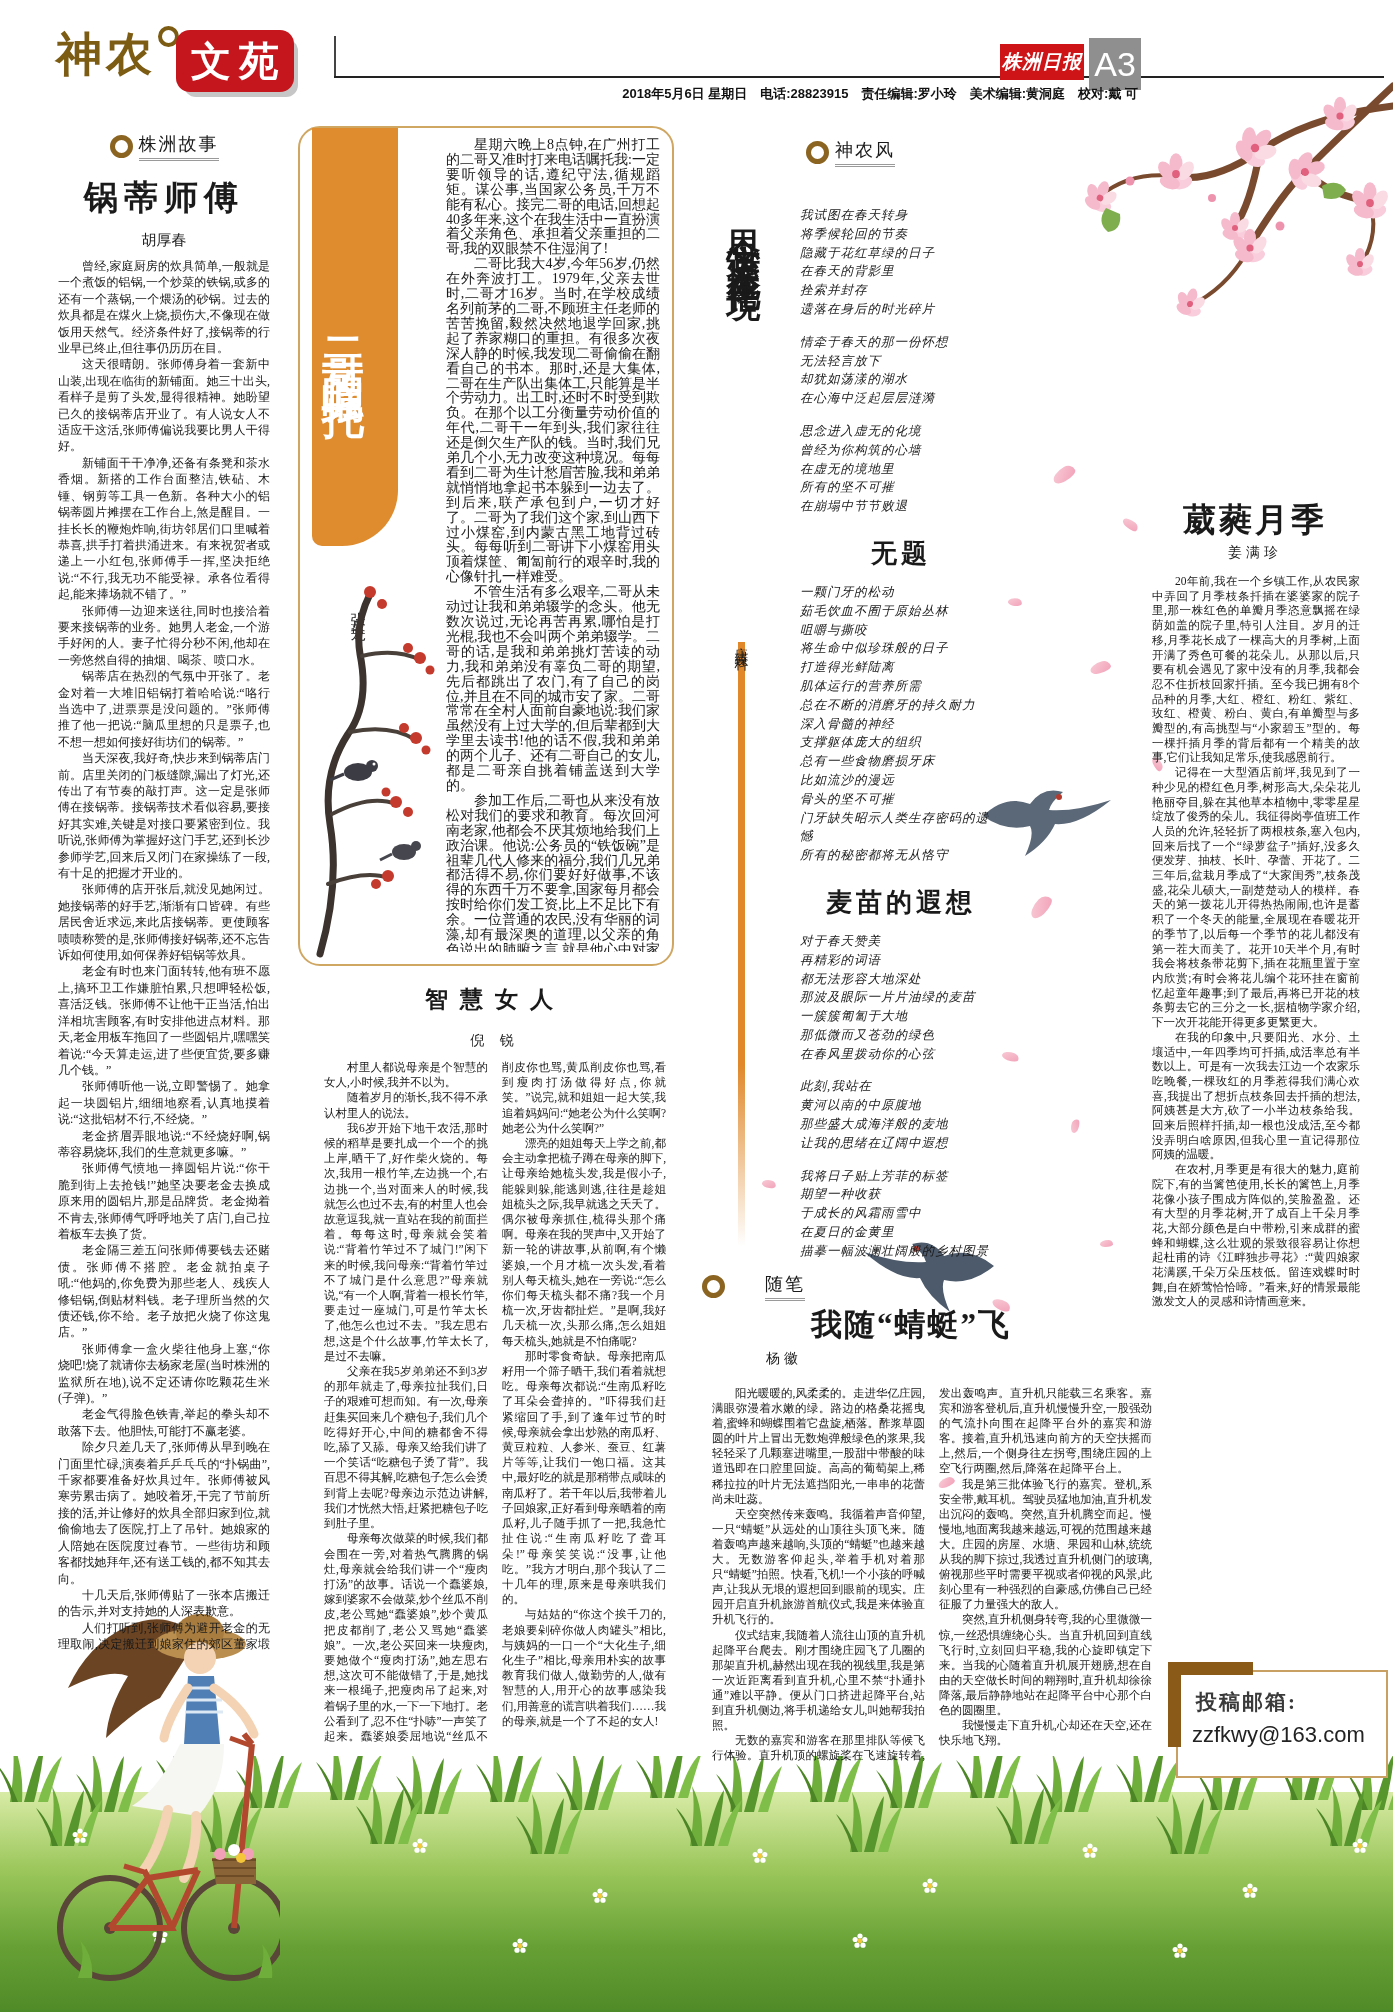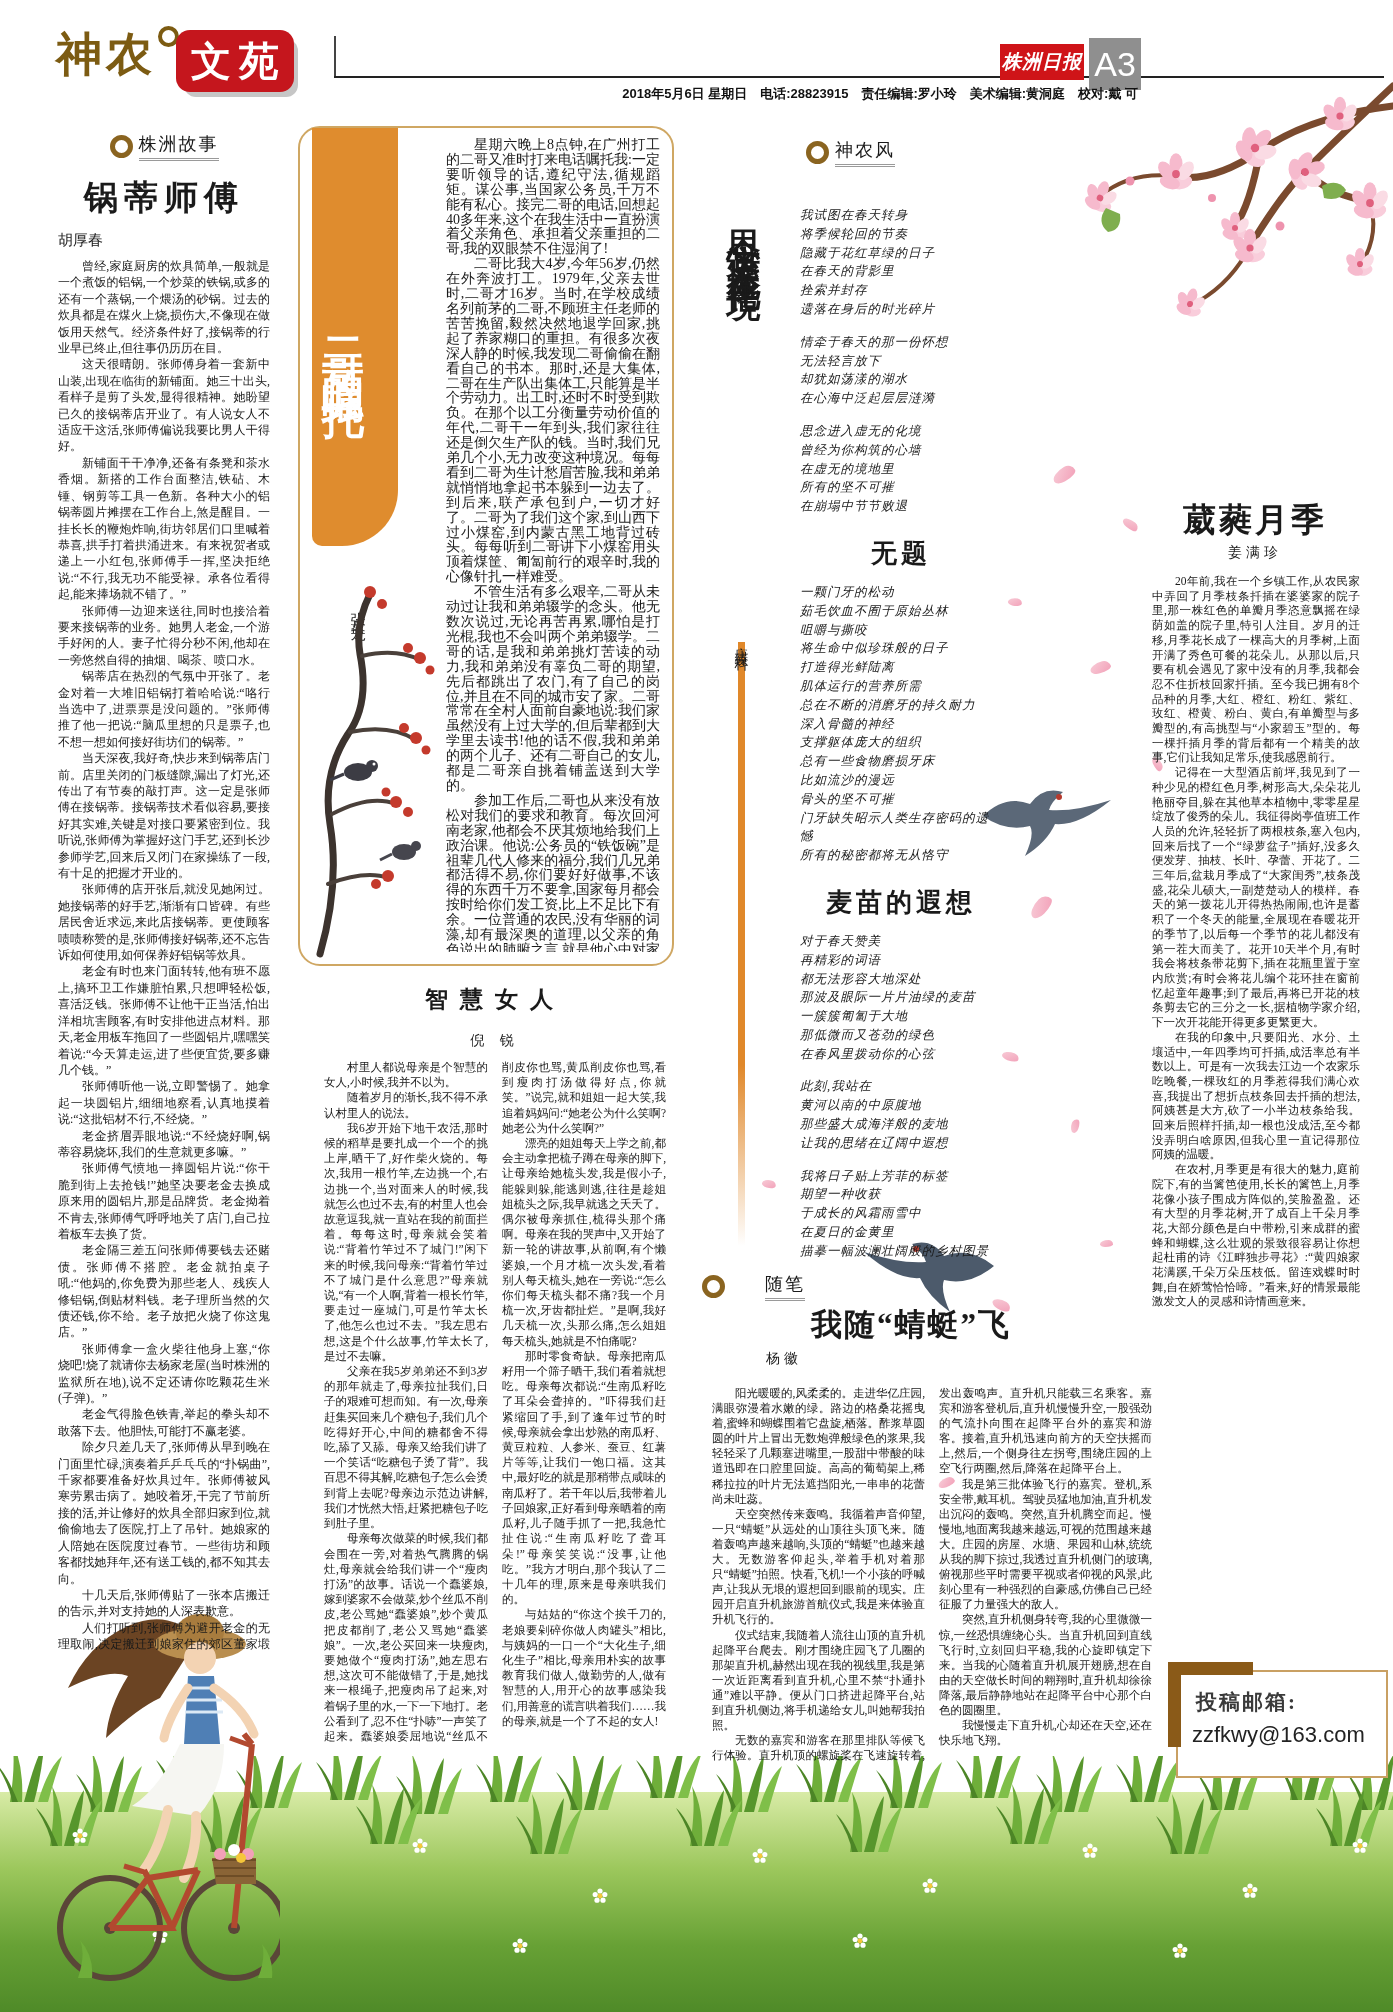--- a/index.html
+++ b/index.html
@@ -24,21 +24,21 @@
   .dateline{left:420px;top:85px;width:718px;text-align:right;font-family:"Liberation Sans","DejaVu Sans",sans-serif;
          font-size:13px;font-weight:bold;color:#111;}
   
   .badge{display:flex;align-items:center;gap:6px;}
   .ring{width:13px;height:13px;border:5px solid #8a6420;border-radius:50%;background:#fff;flex:0 0 auto;}
   .badge-label{font-size:18px;letter-spacing:2px;border-bottom:3px double #9a9a9a;padding-bottom:2px;}
   
   .story{left:58px;top:132px;width:212px;}
   .story .badge{justify-content:center;}
   .story-title{margin-top:14px;font-size:34px;font-weight:bold;text-align:center;letter-spacing:6px;}
-  .byline{text-align:left;font-size:15px;margin:10px 0 8px 0;}
+  .byline{text-align:center;font-size:15px;margin:10px 0 8px 0;}
   .body p{margin:0;text-indent:2em;text-align:justify;font-size:12px;line-height:16.4px;}
   .story-body{height:1392px;overflow:hidden;}
   
   .zt-box{left:298px;top:126px;width:372px;height:836px;border:2px solid #cfa763;border-radius:22px;background:#fff;}
   .zt-strip{position:absolute;left:12px;top:0;width:86px;height:418px;background:#df8c2e;
             border-radius:0 0 56px 10px;}
   .zt-title{position:absolute;left:0;top:14px;width:86px;height:400px;writing-mode:vertical-rl;
             color:#fff;font-family:"Liberation Sans","DejaVu Sans",sans-serif;font-weight:bold;font-size:42px;
             letter-spacing:14px;text-align:center;margin:0 auto;line-height:86px;}
   .zt-author{position:absolute;left:48px;top:472px;writing-mode:vertical-rl;font-size:15px;letter-spacing:7px;}

